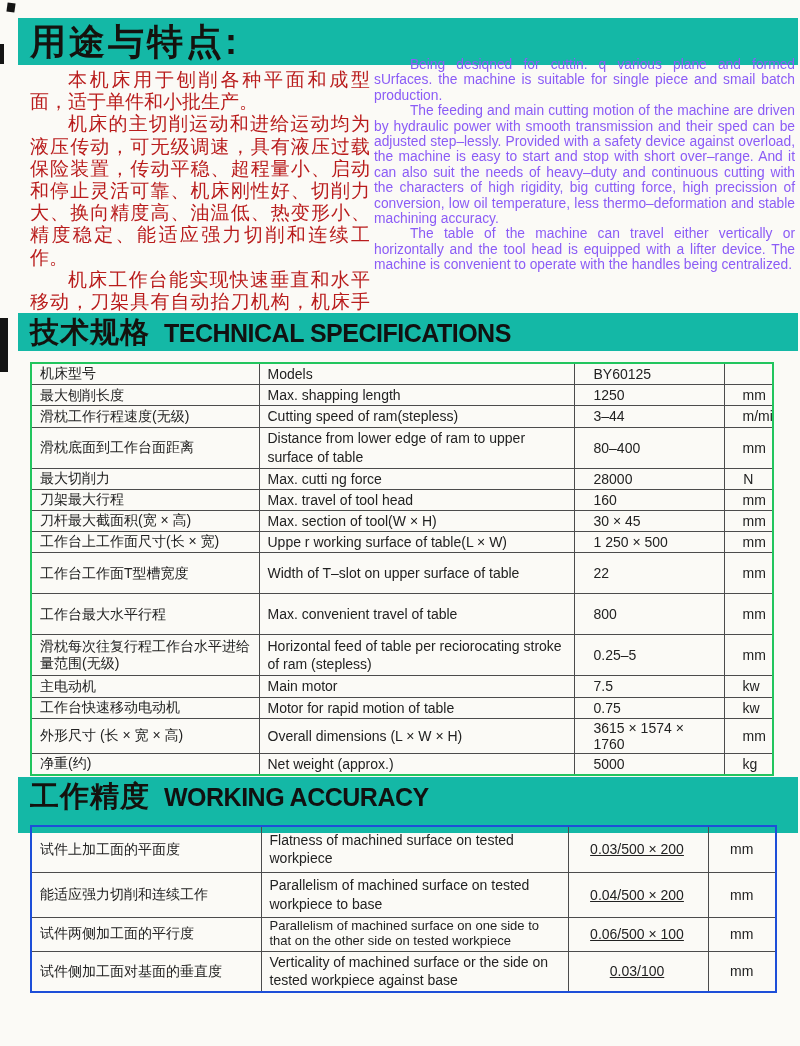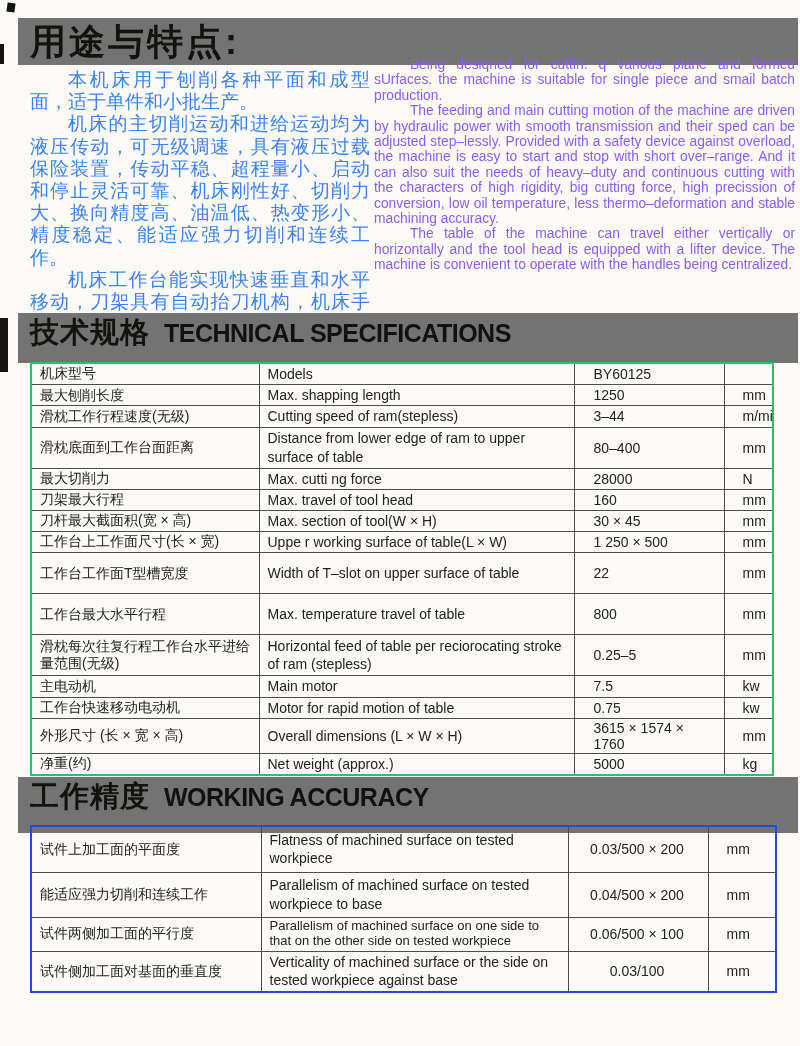--- a/index.html
+++ b/index.html
@@ -2,32 +2,32 @@
 <html><head>
 <meta charset="utf-8">
 <style>
   html,body{margin:0;padding:0;background:#ffffff;}
   .page{
     position:relative;width:800px;height:1046px;overflow:hidden;
     background:#fbfaf6;color:#1f1f1f;
     font-family:"Liberation Sans","DejaVu Sans",sans-serif;
   }
   
-  .band{position:absolute;left:18px;right:2px;background:#737373;}
+  .band{position:absolute;left:18px;right:2px;background:#14b8a6;}
   #band-features{top:18px;height:47px;}
-  #band-specs{top:313px;height:50px;text-align:right;}
+  #band-specs{top:313px;height:38px;text-align:right;}
   #band-accuracy{top:777px;height:56px;}
   .band-inner{display:flex;align-items:baseline;gap:14px;padding:1px 0 0 12px;}
   .band-title-zh-big{font-size:36px;font-weight:bold;color:#14120e;letter-spacing:3px;line-height:46px;}
   .band-title-zh{font-size:29px;font-weight:bold;color:#14120e;letter-spacing:1px;line-height:37px;}
   .band-title-en{font-size:25px;font-weight:bold;color:#111;letter-spacing:-0.5px;}
   
   .zh-col{
     position:absolute;left:30px;top:69px;width:340px;
-    font-size:19px;line-height:22.2px;color:#3b82f6;text-align:justify;
+    font-size:19px;line-height:22.2px;color:#b91c1c;text-align:justify;
   }
   .zh-col p{margin:0;text-indent:2em;}
   .en-col{
     position:absolute;left:374px;top:57px;width:421px;
     font-size:13.8px;line-height:15.4px;color:#8b5cf6;text-align:justify;
   }
   .en-col p{margin:0;text-indent:2.6em;}
   
   table{border-collapse:collapse;table-layout:fixed;position:absolute;}
   td{border:1.5px solid #4c4c4c;padding:1px 8px;font-size:14px;color:#222;
@@ -43,22 +43,22 @@
   #acc-table col.c3{width:140px}#acc-table col.c4{width:68px}
   #acc-table tr:nth-child(1){height:46px;}
   #acc-table tr:nth-child(2){height:45px;}
   #acc-table tr:nth-child(3){height:34px;}
   #acc-table tr:nth-child(4){height:41px;}
   #acc-table tr:nth-child(5){height:25px;}
   #acc-table tr:nth-child(3) td.cell-en{font-size:13px;line-height:1.12;}
   td.cell-zh{line-height:1.25;}
   td.cell-en{line-height:1.3;}
   td.cell-value{padding-left:19px;}
-  td.cell-unit{padding:1px 18px;}
-  #acc-table td.cell-value{text-align:center;padding-left:0;padding-right:2px;}
+  td.cell-unit{text-align:center;padding:1px 18px;}
+  #acc-table td.cell-value{text-align:center;padding-left:0;padding-right:2px;text-decoration:underline;}
   
   .rough-wrap{display:inline-block;position:relative;font-size:14px;}
   .rough-wrap svg{display:block;margin:-1px auto 0 auto;}
   
   .mark{position:absolute;background:#141414;}
   #mark-a{left:7px;top:3px;width:8px;height:9px;transform:rotate(8deg);}
   #mark-b{left:0;top:44px;width:4px;height:20px;}
   #mark-c{left:0;top:318px;width:8px;height:54px;}
 </style>
 </head>
@@ -152,21 +152,21 @@
           <td class="cell-unit">mm</td>
         </tr>
         <tr>
           <td class="cell-zh">工作台工作面T型槽宽度</td>
           <td class="cell-en">Width of T–slot on upper surface of table</td>
           <td class="cell-value">22</td>
           <td class="cell-unit">mm</td>
         </tr>
         <tr>
           <td class="cell-zh">工作台最大水平行程</td>
-          <td class="cell-en">Max. temperature travel of table</td>
+          <td class="cell-en">Max. convenient travel of table</td>
           <td class="cell-value">800</td>
           <td class="cell-unit">mm</td>
         </tr>
         <tr>
           <td class="cell-zh">滑枕每次往复行程工作台水平进给量范围(无级)</td>
           <td class="cell-en">Horizontal feed of table per reciorocating stroke of ram (stepless)</td>
           <td class="cell-value">0.25–5</td>
           <td class="cell-unit">mm</td>
         </tr>
         <tr>

